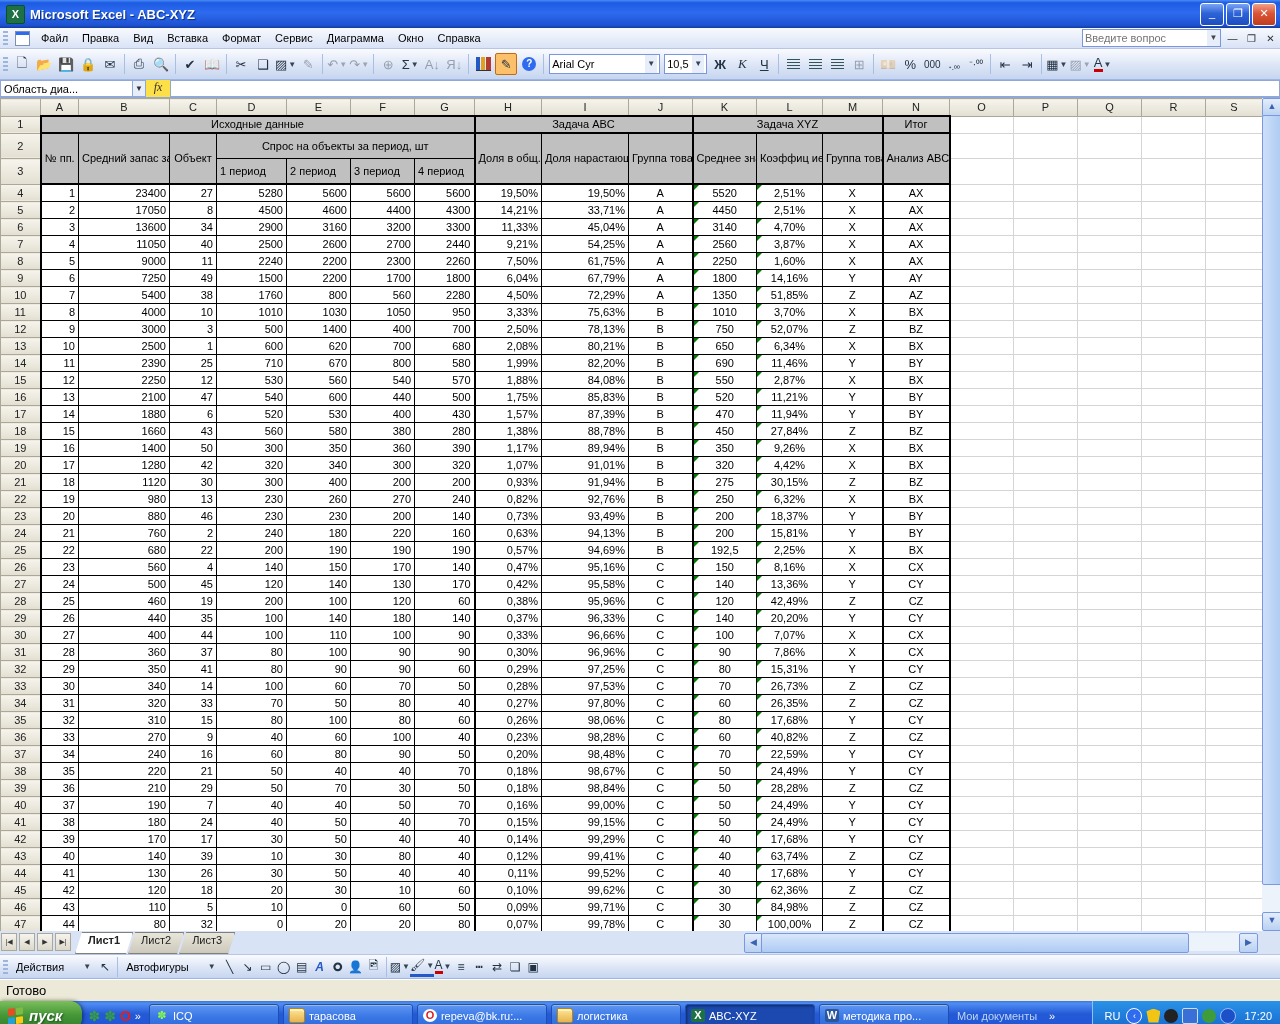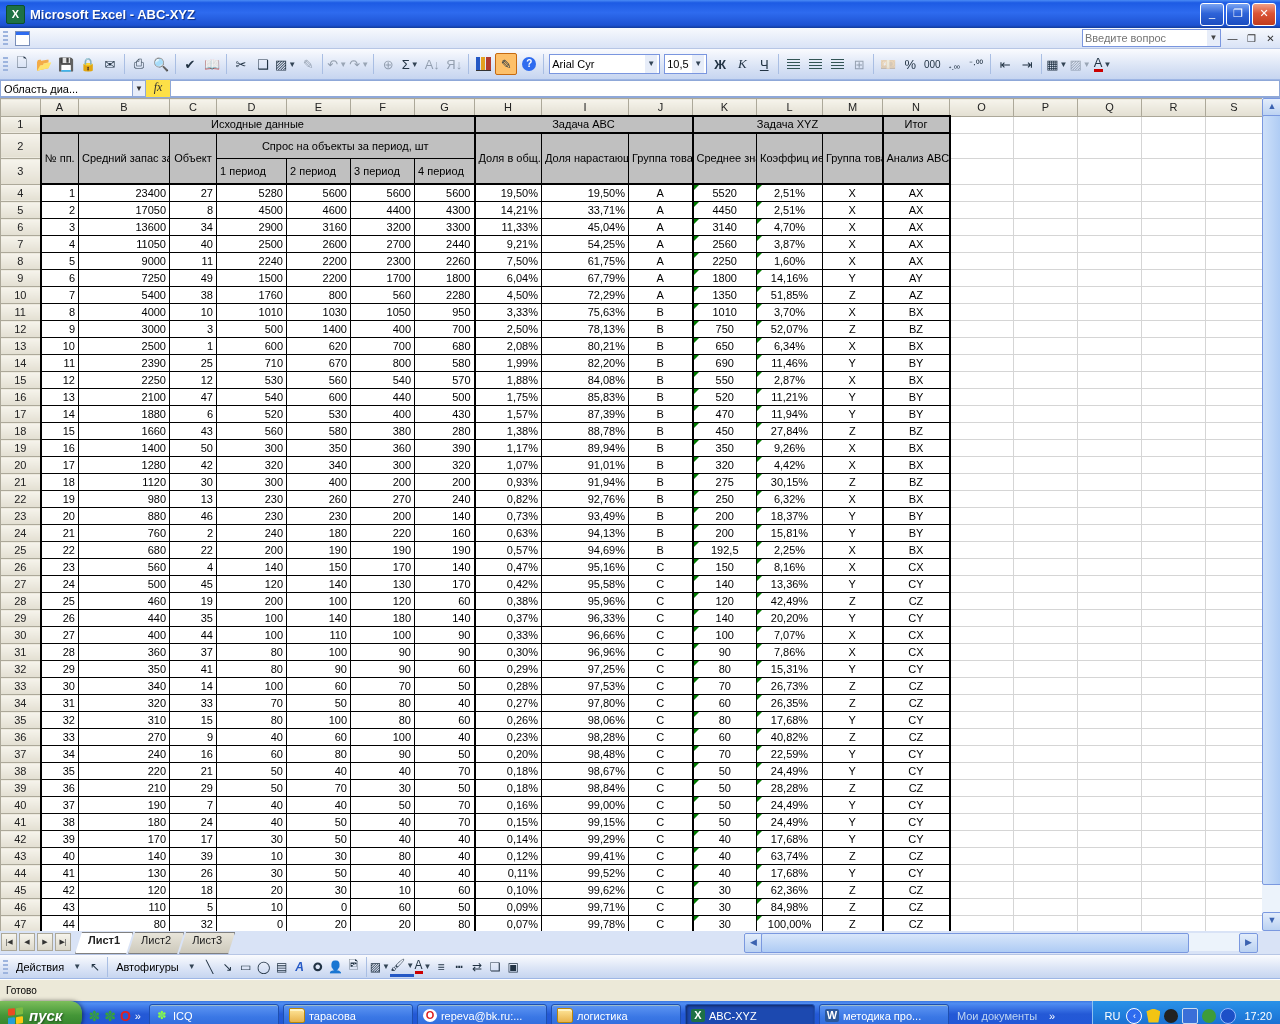--- a/index.html
+++ b/index.html
@@ -101,25 +101,25 @@
   .navbtn{width:14px;height:16px;margin:2px 1px;background:linear-gradient(180deg,#F6F4EC,#DCD8CB);
     border:1px solid #ACA899;font-size:7px;text-align:center;line-height:15px;color:#333;}
   .tab{height:18px;margin-top:1px;padding:1px 12px;font-size:11px;background:linear-gradient(180deg,#E8E5DA,#CDC9BC);
     border:1px solid #808080;clip-path:polygon(7px 0,100% 0,calc(100% - 7px) 100%,0 100%);
     margin-left:-5px;color:#222;}
   .tab.active{background:#fff;font-weight:bold;z-index:2;}
 
   
   .drawbar{height:23px;display:flex;align-items:center;font-size:11px;
     background:linear-gradient(180deg,#FAFBFE,#DCE5F6 55%,#C6D5F0);border-bottom:1px solid #9EB6E4;}
-  .dbtn{padding:2px 5px;display:flex;align-items:center;gap:8px;}
+  .dbtn{padding:2px 5px;display:flex;align-items:center;gap:18px;}
   .dic{min-width:18px;height:17px;display:flex;align-items:center;justify-content:center;font-size:12px;color:#234;}
 
   
-  .statusbar{height:21px;background:#ECE9D8;border-top:1px solid #fff;font-size:10px;
+  .statusbar{height:21px;background:#ECE9D8;border-top:1px solid #fff;font-size:13px;
     display:flex;align-items:center;padding:0 6px;color:#000;}
 
   
   .taskbar{height:29px;display:flex;align-items:center;
     background:linear-gradient(180deg,#3C77E0 0%,#4F8DF2 8%,#2459D6 45%,#2157D7 85%,#16398F 100%);}
   .startbtn{height:29px;padding:0 20px 0 8px;display:flex;align-items:center;gap:5px;
     background:linear-gradient(180deg,#7CBE5B 0%,#449637 50%,#2E7D2A 100%);
     border-radius:0 12px 12px 0;box-shadow:1px 0 4px #0008;}
   .startflag{width:16px;height:16px;display:grid;grid-template-columns:7px 7px;grid-gap:1px;transform:skewY(-6deg);}
   .startflag i{height:7px;border-radius:1px;}
@@ -163,20 +163,21 @@
     <span class="winbtns">
       <span class="wbtn">_</span>
       <span class="wbtn">❐</span>
       <span class="wbtn close">✕</span>
     </span>
   </div>
 
   <div class="menubar">
     <span class="grip"></span>
     <span class="docicon"></span>
+    <span id="menu-items"><span class="menuitem">Файл</span><span class="menuitem">Правка</span><span class="menuitem">Вид</span><span class="menuitem">Вставка</span><span class="menuitem">Формат</span><span class="menuitem">Сервис</span><span class="menuitem">Диаграмма</span><span class="menuitem">Окно</span><span class="menuitem">Справка</span></span>
     <span class="menu-spacer"></span>
     <span class="qbox">
       <input placeholder="Введите вопрос" style="">
       <span class="qdd">▼</span>
     </span>
     <span class="mdib">—</span>
     <span class="mdib">❐</span>
     <span class="mdib">✕</span>
   </div>
 

